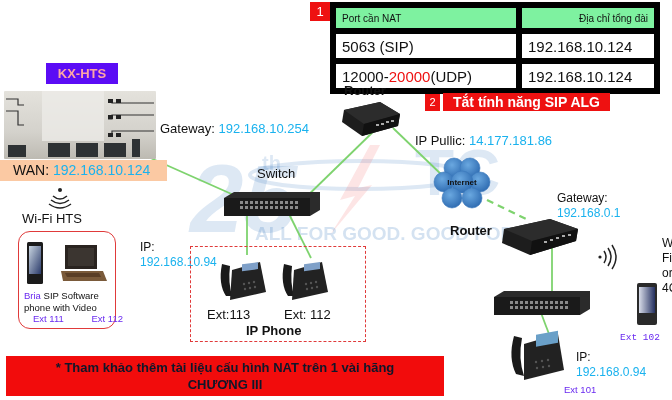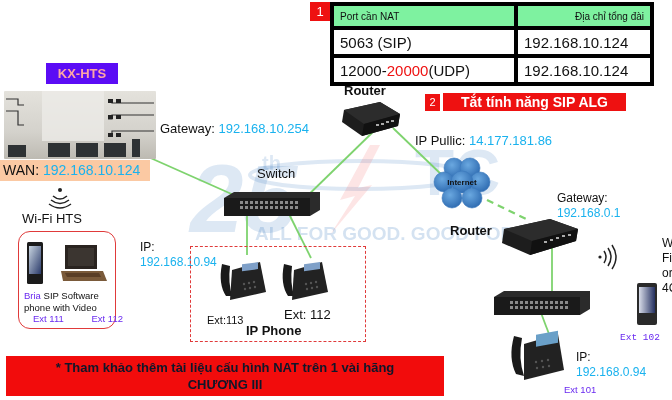--- a/index.html
+++ b/index.html
@@ -7,43 +7,43 @@
   .abs { position: absolute; }
   .cyan { color: #1ab2ee; }
   .purple { color: #6a2bf0; }
 
   
   .wm { position: absolute; pointer-events: none; }
 
   
   .nat-badge { left: 310px; top: 2px; width: 20px; height: 19px; background: #ee1111; color: #fff; font-size: 13px; text-align: center; line-height: 19px; }
   table.nat { position: absolute; left: 330px; top: 2px; border-collapse: collapse; font-size: 15px; }
-  table.nat td, table.nat th { border: 4px solid #000000; padding: 1px 6px; height: 22px; }
+  table.nat td, table.nat th { border: 6px solid #000000; padding: 1px 6px; height: 22px; }
   table.nat th { background: #7ef2a0; font-weight: normal; font-size: 10px; height: 18px; text-align: left; }
   table.nat th.c2 { text-align: right; }
   table.nat td.c1 { width: 168px; }
   table.nat td.c2 { width: 120px; }
   .red { color: #ee1111; }
 
   .kx-label { left: 46px; top: 63px; width: 72px; height: 21px; background: #5b0cf5; color: #fca5a5; font-weight: bold; font-size: 13px; text-align: center; line-height: 21px; }
   .pbx-photo { left: 4px; top: 91px; width: 152px; height: 68px; background: linear-gradient(180deg,#e4e2dc 0%,#d4d2cc 60%,#bdbab2 100%); border-radius: 1px; overflow: hidden; }
   .port { position: absolute; width: 22px; height: 14px; background: #2e3234; bottom: 2px; }
-  .wan-box { left: 0px; top: 160px; width: 150px; height: 21px; background: #fbc9a3; font-size: 14px; line-height: 21px; padding-left: 3px; box-sizing: border-box; }
+  .wan-box { left: 0px; top: 160px; width: 167px; height: 21px; background: #fbc9a3; font-size: 14px; line-height: 21px; padding-left: 13px; box-sizing: border-box; }
 
   .gateway1 { left: 160px; top: 121px; font-size: 13px; }
   .router1-label { left: 344px; top: 83px; font-size: 13px; font-weight: bold; }
   .alg-badge { left: 425px; top: 94px; width: 15px; height: 17px; background: #ee1111; color: #fff; font-size: 11px; text-align: center; line-height: 17px; }
-  .alg-text { left: 443px; top: 93px; height: 18px; background: #ee1111; color: #fff; font-size: 14px; font-weight: bold; line-height: 18px; padding: 0 18px; text-align: center; }
+  .alg-text { left: 443px; top: 93px; height: 18px; background: #ee1111; color: #fff; font-size: 14px; font-weight: bold; line-height: 18px; padding: 0 10px; text-align: center; }
   .ip-public { left: 415px; top: 133px; font-size: 13px; }
 
   .switch1-label { left: 257px; top: 166px; font-size: 13px; font-weight: normal; text-align: right; }
   .ip1 { left: 140px; top: 240px; font-size: 12px; line-height: 15px; }
 
   .phone-box { left: 190px; top: 246px; width: 176px; height: 96px; border: 1.5px dashed #e03a3a; box-sizing: border-box; }
-  .ext113 { left: 207px; top: 314px; font-size: 11px; text-align: right; }
+  .ext113 { left: 207px; top: 307px; font-size: 13px; text-align: right; }
   .ext112 { left: 284px; top: 307px; font-size: 13px; }
   .ipphone-label { left: 246px; top: 323px; font-size: 13px; font-weight: bold; }
 
   .wifi-hts-label { left: 22px; top: 211px; font-size: 13px; }
   .softbox { left: 18px; top: 231px; width: 98px; height: 98px; border: 1.3px solid #e03a3a; border-radius: 12px; box-sizing: border-box; }
   .soft-text { left: 24px; top: 290px; font-size: 9.5px; line-height: 11.5px; width: 92px; }
   .soft-exts { left: 24px; top: 313px; font-size: 9.5px; width: 90px; display: flex; justify-content: space-between; margin-left: 9px; }
 
   .gateway2 { left: 557px; top: 191px; font-size: 12px; line-height: 15px; }
   .router2-label { left: 450px; top: 223px; font-size: 13px; font-weight: bold; }

